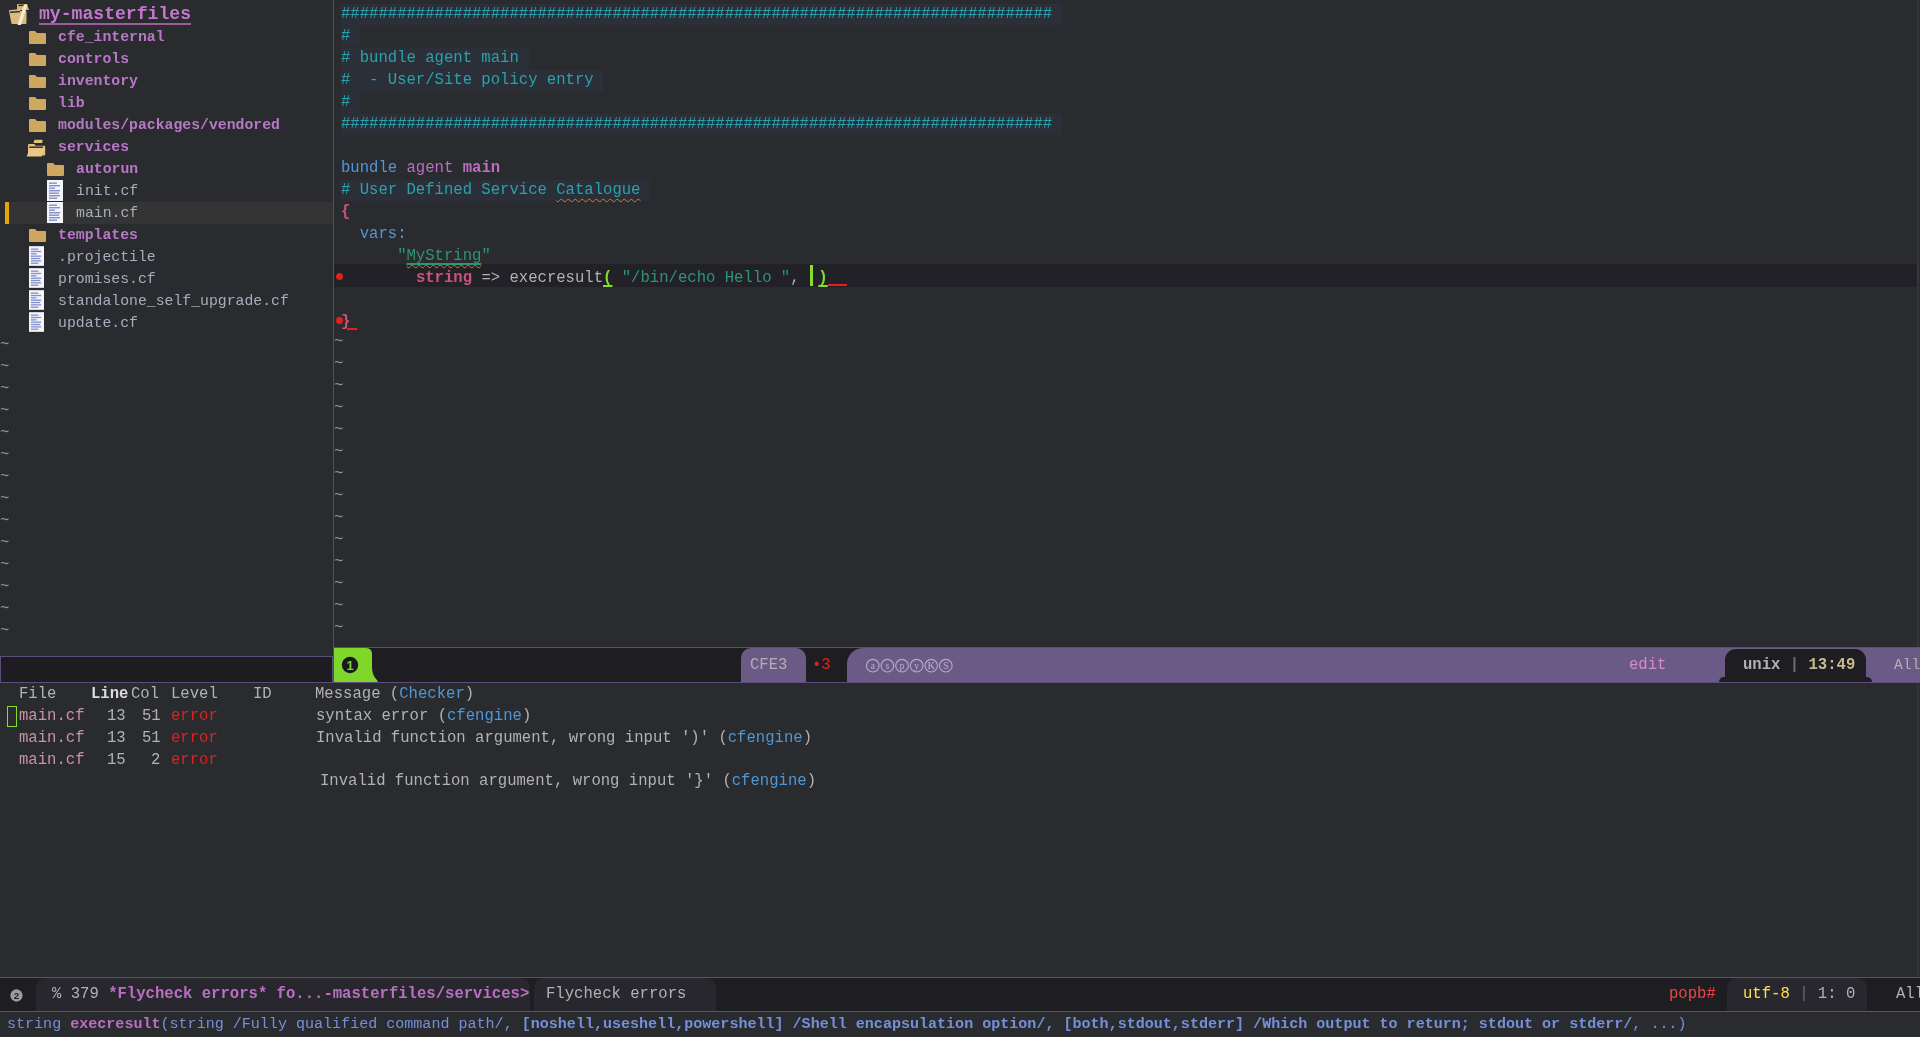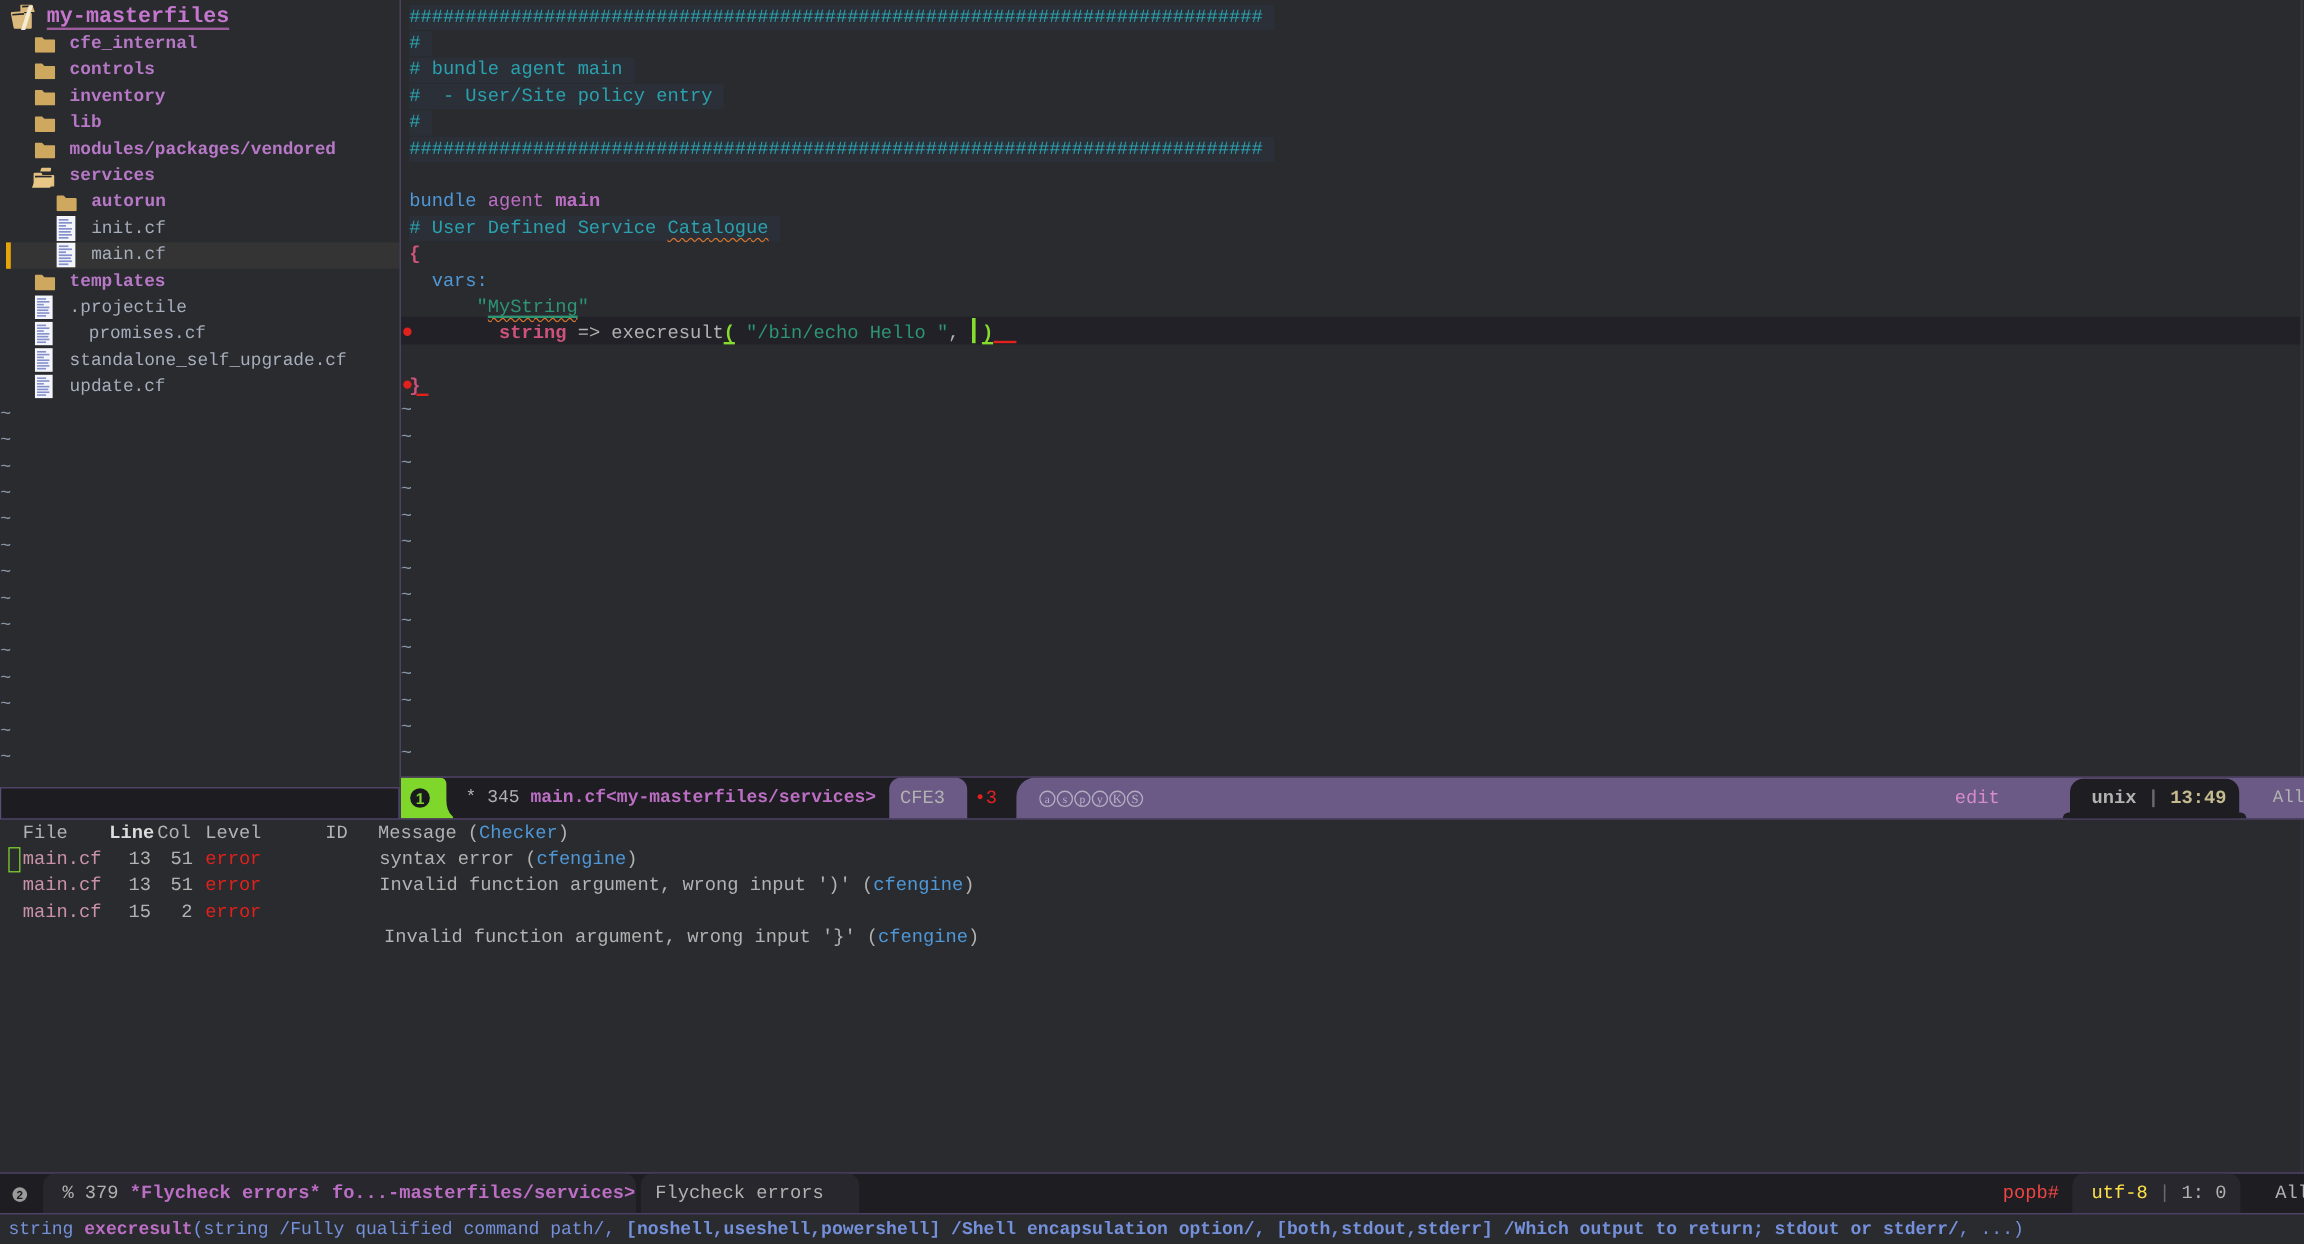--- a/index.html
+++ b/index.html
@@ -175,21 +175,21 @@
   <svg class="ic" style="left:29px; top:268px;" width="15" height="20" viewBox="0 0 16 21">
     <rect x="0" y="0" width="16" height="21" fill="#f4f4fb"></rect>
     <rect x="2" y="2.5" width="8" height="1.4" fill="#8390cb"></rect>
       <rect x="2" y="5" width="11" height="1.4" fill="#8390cb"></rect>
       <rect x="2" y="7.5" width="6" height="1.4" fill="#8390cb"></rect>
       <rect x="2" y="10" width="11" height="1.4" fill="#8390cb"></rect>
       <rect x="2" y="12.5" width="10" height="1.4" fill="#8390cb"></rect>
       <rect x="2" y="15" width="11" height="1.4" fill="#8390cb"></rect>
       <rect x="2" y="17.5" width="8" height="1.4" fill="#8390cb"></rect>
   </svg>
-  <div class="row srow fil" style="left:58px; top:268px;margin-left:16px;">promises.cf</div>
+  <div class="row srow fil" style="left:58px; top:268px;">promises.cf</div>
   <svg class="ic" style="left:29px; top:290px;" width="15" height="20" viewBox="0 0 16 21">
     <rect x="0" y="0" width="16" height="21" fill="#f4f4fb"></rect>
     <rect x="2" y="2.5" width="8" height="1.4" fill="#8390cb"></rect>
       <rect x="2" y="5" width="11" height="1.4" fill="#8390cb"></rect>
       <rect x="2" y="7.5" width="6" height="1.4" fill="#8390cb"></rect>
       <rect x="2" y="10" width="11" height="1.4" fill="#8390cb"></rect>
       <rect x="2" y="12.5" width="10" height="1.4" fill="#8390cb"></rect>
       <rect x="2" y="15" width="11" height="1.4" fill="#8390cb"></rect>
       <rect x="2" y="17.5" width="8" height="1.4" fill="#8390cb"></rect>
   </svg>
@@ -235,21 +235,20 @@
 
   <div class="abs" style="left:407px; top:0; width:65px; height:34px; background:#6a5a85; border-radius:10px 10px 0 0;"></div>
   <div class="abs" style="left:416px; top:0; height:34px; line-height:34px; color:#b2b2b2;">CFE3</div>
 
   <svg class="abs" style="left:0; top:0;" width="46" height="34" viewBox="0 0 46 34">
     <path d="M0 0 L32 0 Q38 0 38 6 L38 19 Q38 27 42.5 31.5 Q44.5 33.5 43 34 L0 34 Z" fill="#7fd72c"></path>
     <circle cx="16" cy="17" r="8.2" fill="#1a1a1e"></circle>
     <text x="16" y="22" text-anchor="middle" font-family="Liberation Sans, sans-serif" font-size="13" font-weight="bold" fill="#7fd72c">1</text>
   </svg>
 
-  <div class="abs" style="left:54px; top:0; height:34px; line-height:34px; font-size:15px;"><span style="color:#b2b2b2">* 345 </span><b style="color:#bc6ec5">main.cf&lt;my-masterfiles/services&gt;</b></div>
 
   <div class="abs" style="left:478px; top:0; height:34px; line-height:34px; color:#e0211d;">•3</div>
 
   <svg class="abs" style="left:532px; top:0;" width="95" height="34" viewBox="0 0 95 34">
     <g fill="none" stroke="#b3adc4" stroke-width="1.1">
       <circle cx="6.8" cy="17.7" r="6.3"></circle>
         <circle cx="21.4" cy="17.7" r="6.3"></circle>
         <circle cx="36" cy="17.7" r="6.3"></circle>
         <circle cx="50.6" cy="17.7" r="6.3"></circle>
         <circle cx="65.2" cy="17.7" r="6.3"></circle>
@@ -273,21 +272,21 @@
 
   <div class="abs" style="left:1560px; top:0; height:34px; line-height:34px; color:#b2b2b2; font-size:14.6px;">All</div>
 </div>
 
 <div class="abs" id="flylist" style="left:0; top:683px; width:1920px; height:294px;">
 
   <div class="row" style="left:19px;  top:0;">File</div>
   <div class="row" style="left:91px;  top:0; font-weight:bold; color:#dcdcdc;">Line</div>
   <div class="row" style="left:131px; top:0;">Col</div>
   <div class="row" style="left:171px; top:0;">Level</div>
-  <div class="row" style="left:253px; top:0;margin-left:18px;">ID</div>
+  <div class="row" style="left:253px; top:0;">ID</div>
   <div class="row" style="left:315px; top:0;">Message (<span style="color:#4f97d7">Checker</span>)</div>
 
   <div class="abs" style="left:7px; top:23px; width:10px; height:21px; border:1.5px solid #86dc2f;"></div>
 
   <div class="row" style="left:19px;  top:22px; color:#c992a6;">main.cf</div>
   <div class="row" style="left:107px; top:22px;">13</div>
   <div class="row" style="left:142px; top:22px;">51</div>
   <div class="row" style="left:171px; top:22px; color:#e0211d;">error</div>
   <div class="row" style="left:316px; top:22px;">syntax error (<span style="color:#4f97d7">cfengine</span>)</div>
 

